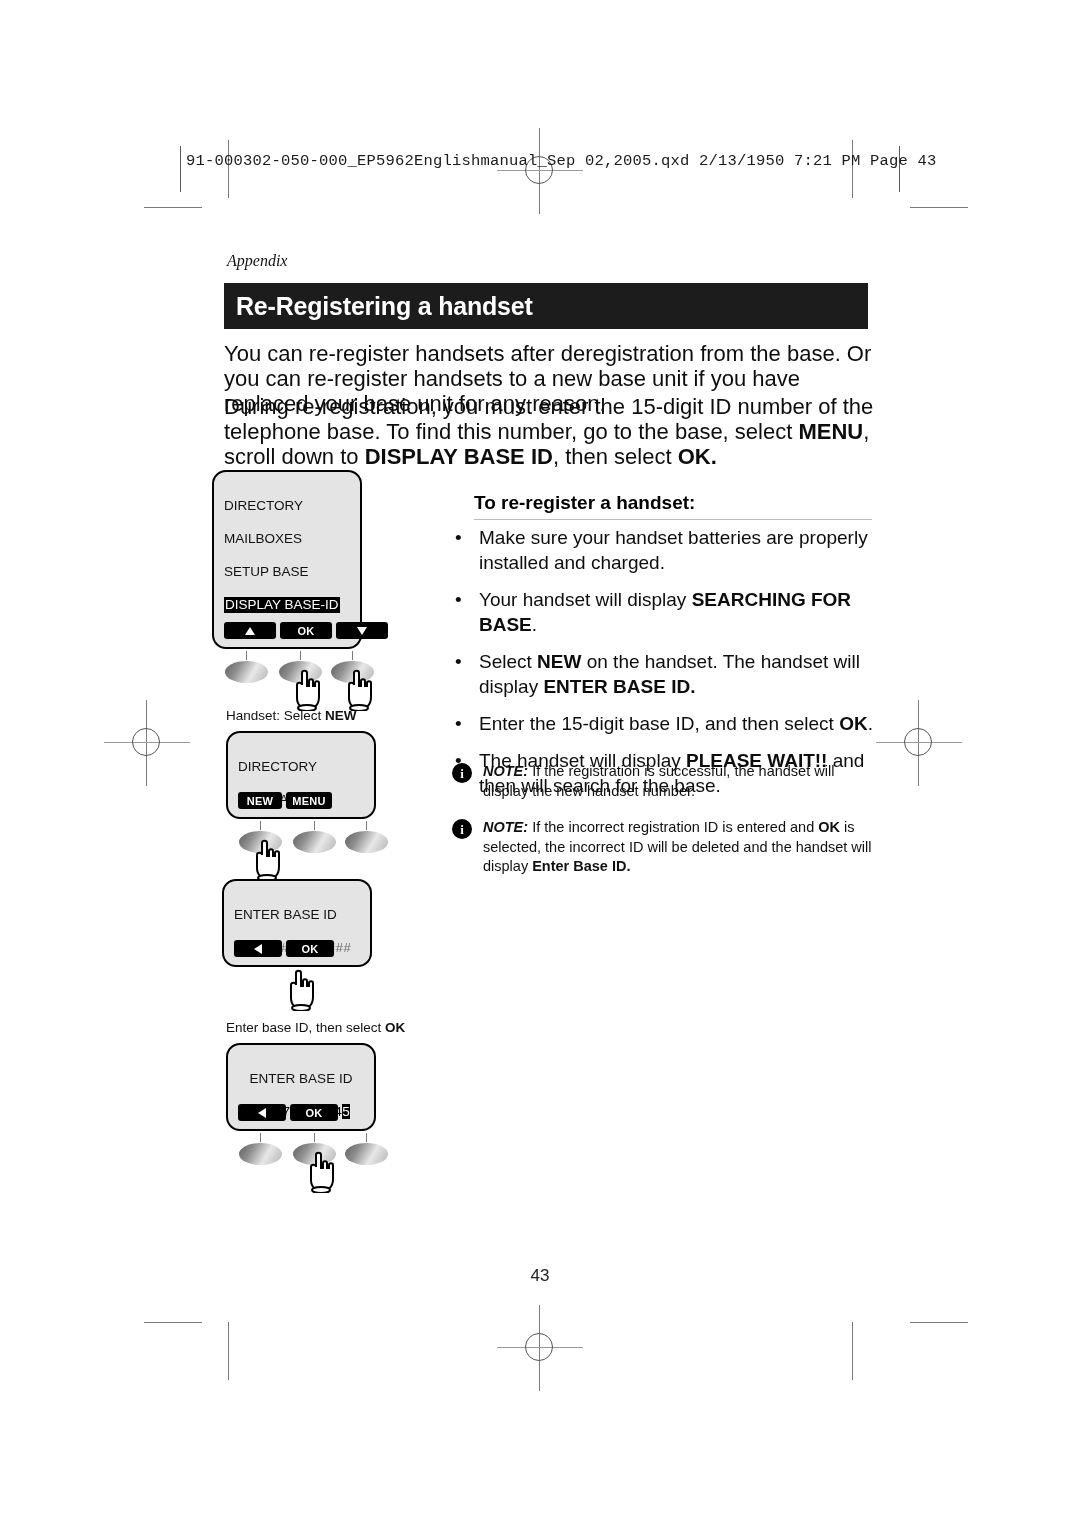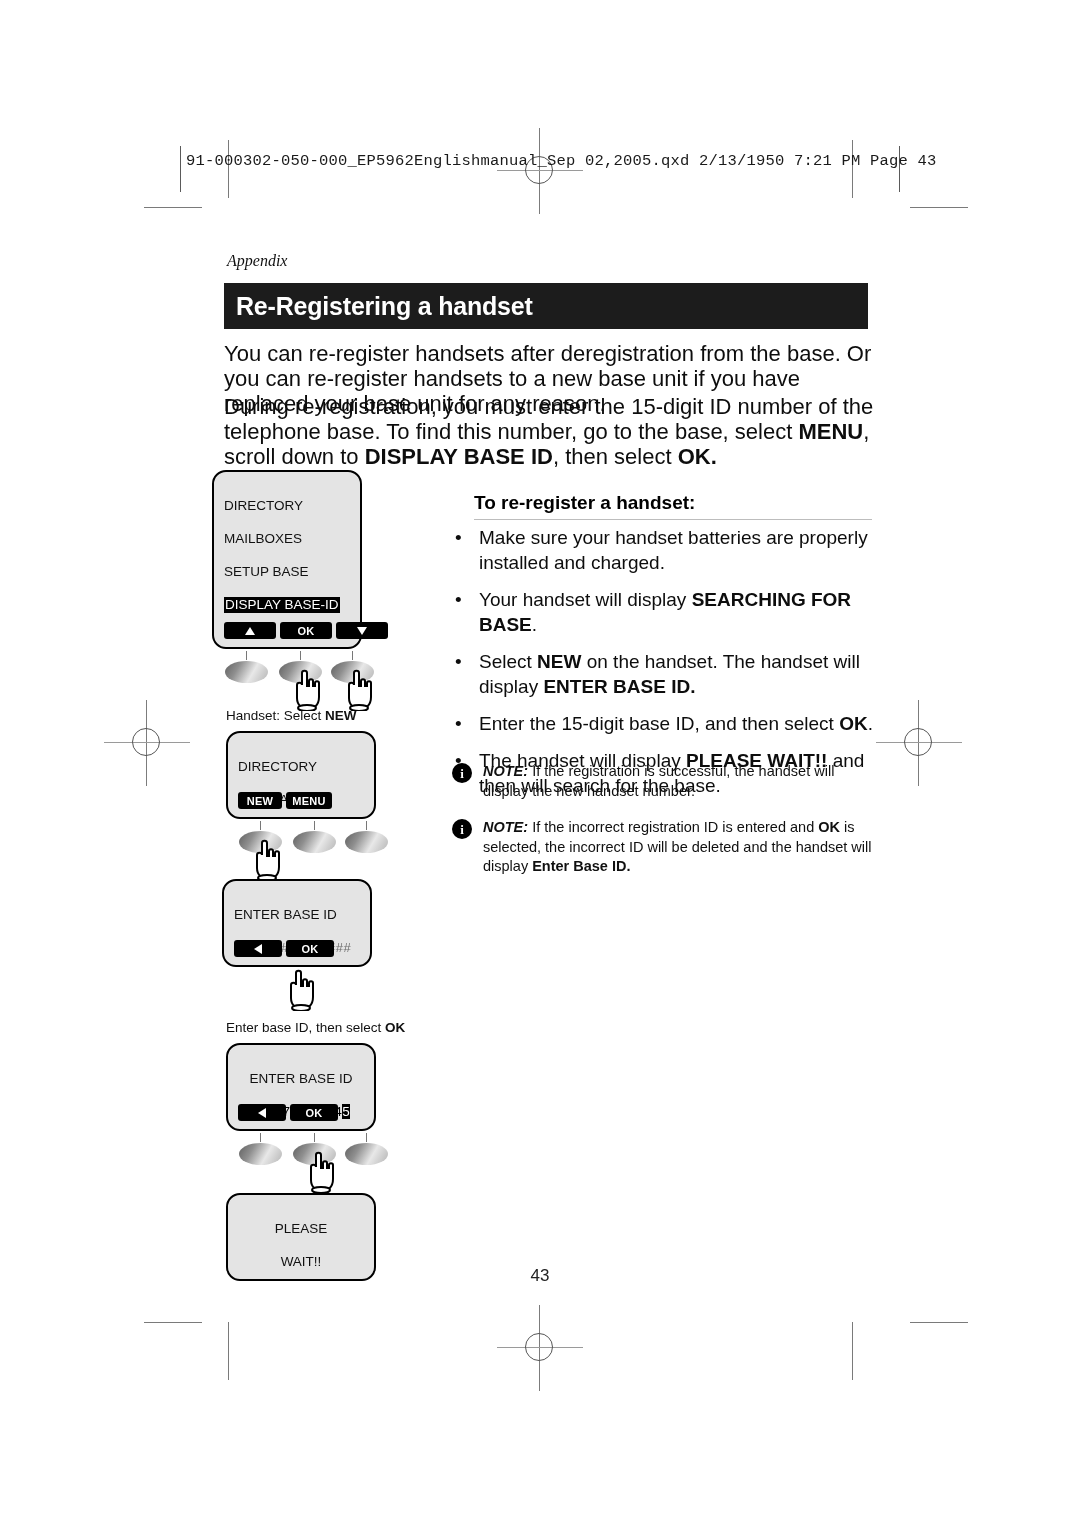--- a/index.html
+++ b/index.html
@@ -502,24 +502,16 @@
         <div class="pbtn" style="left:67px;"></div>
       <div class="stem" style="left:140px;"></div>
         <div class="pbtn" style="left:119px;"></div>
       <svg class="hand" style="left:78px;" viewBox="0 0 34 46">
           <path d="M12 8c0-3 5-3 5 0v13h2v-5c0-2.5 4-2.5 4 0v5h2v-3c0-2.5 4-2.5 4 0v14c0 8-5 12-11 12s-11-4-11-11V20c0-3 5-3 5 0z" fill="#fff" stroke="#000" stroke-width="2"></path>
           <ellipse cx="17" cy="43" rx="9" ry="3" fill="#fff" stroke="#000" stroke-width="2"></ellipse>
         </svg>
     </div>
   </div>
 
-  <div class="step" style="margin-top:4px;">
-    <div class="lcd" style="width:150px; height:88px; margin-left:14px; display:flex; align-items:flex-start; justify-content:center;">
-      <div class="lcd-lines" style="text-align:center;">
-        <span class="lcd-line">PLEASE</span>
-        <span class="lcd-line">WAIT!!</span>
-      </div>
-    </div>
-  </div>
 
 </div>
 
 <div class="page-num">43</div>
 
 </body></html>

